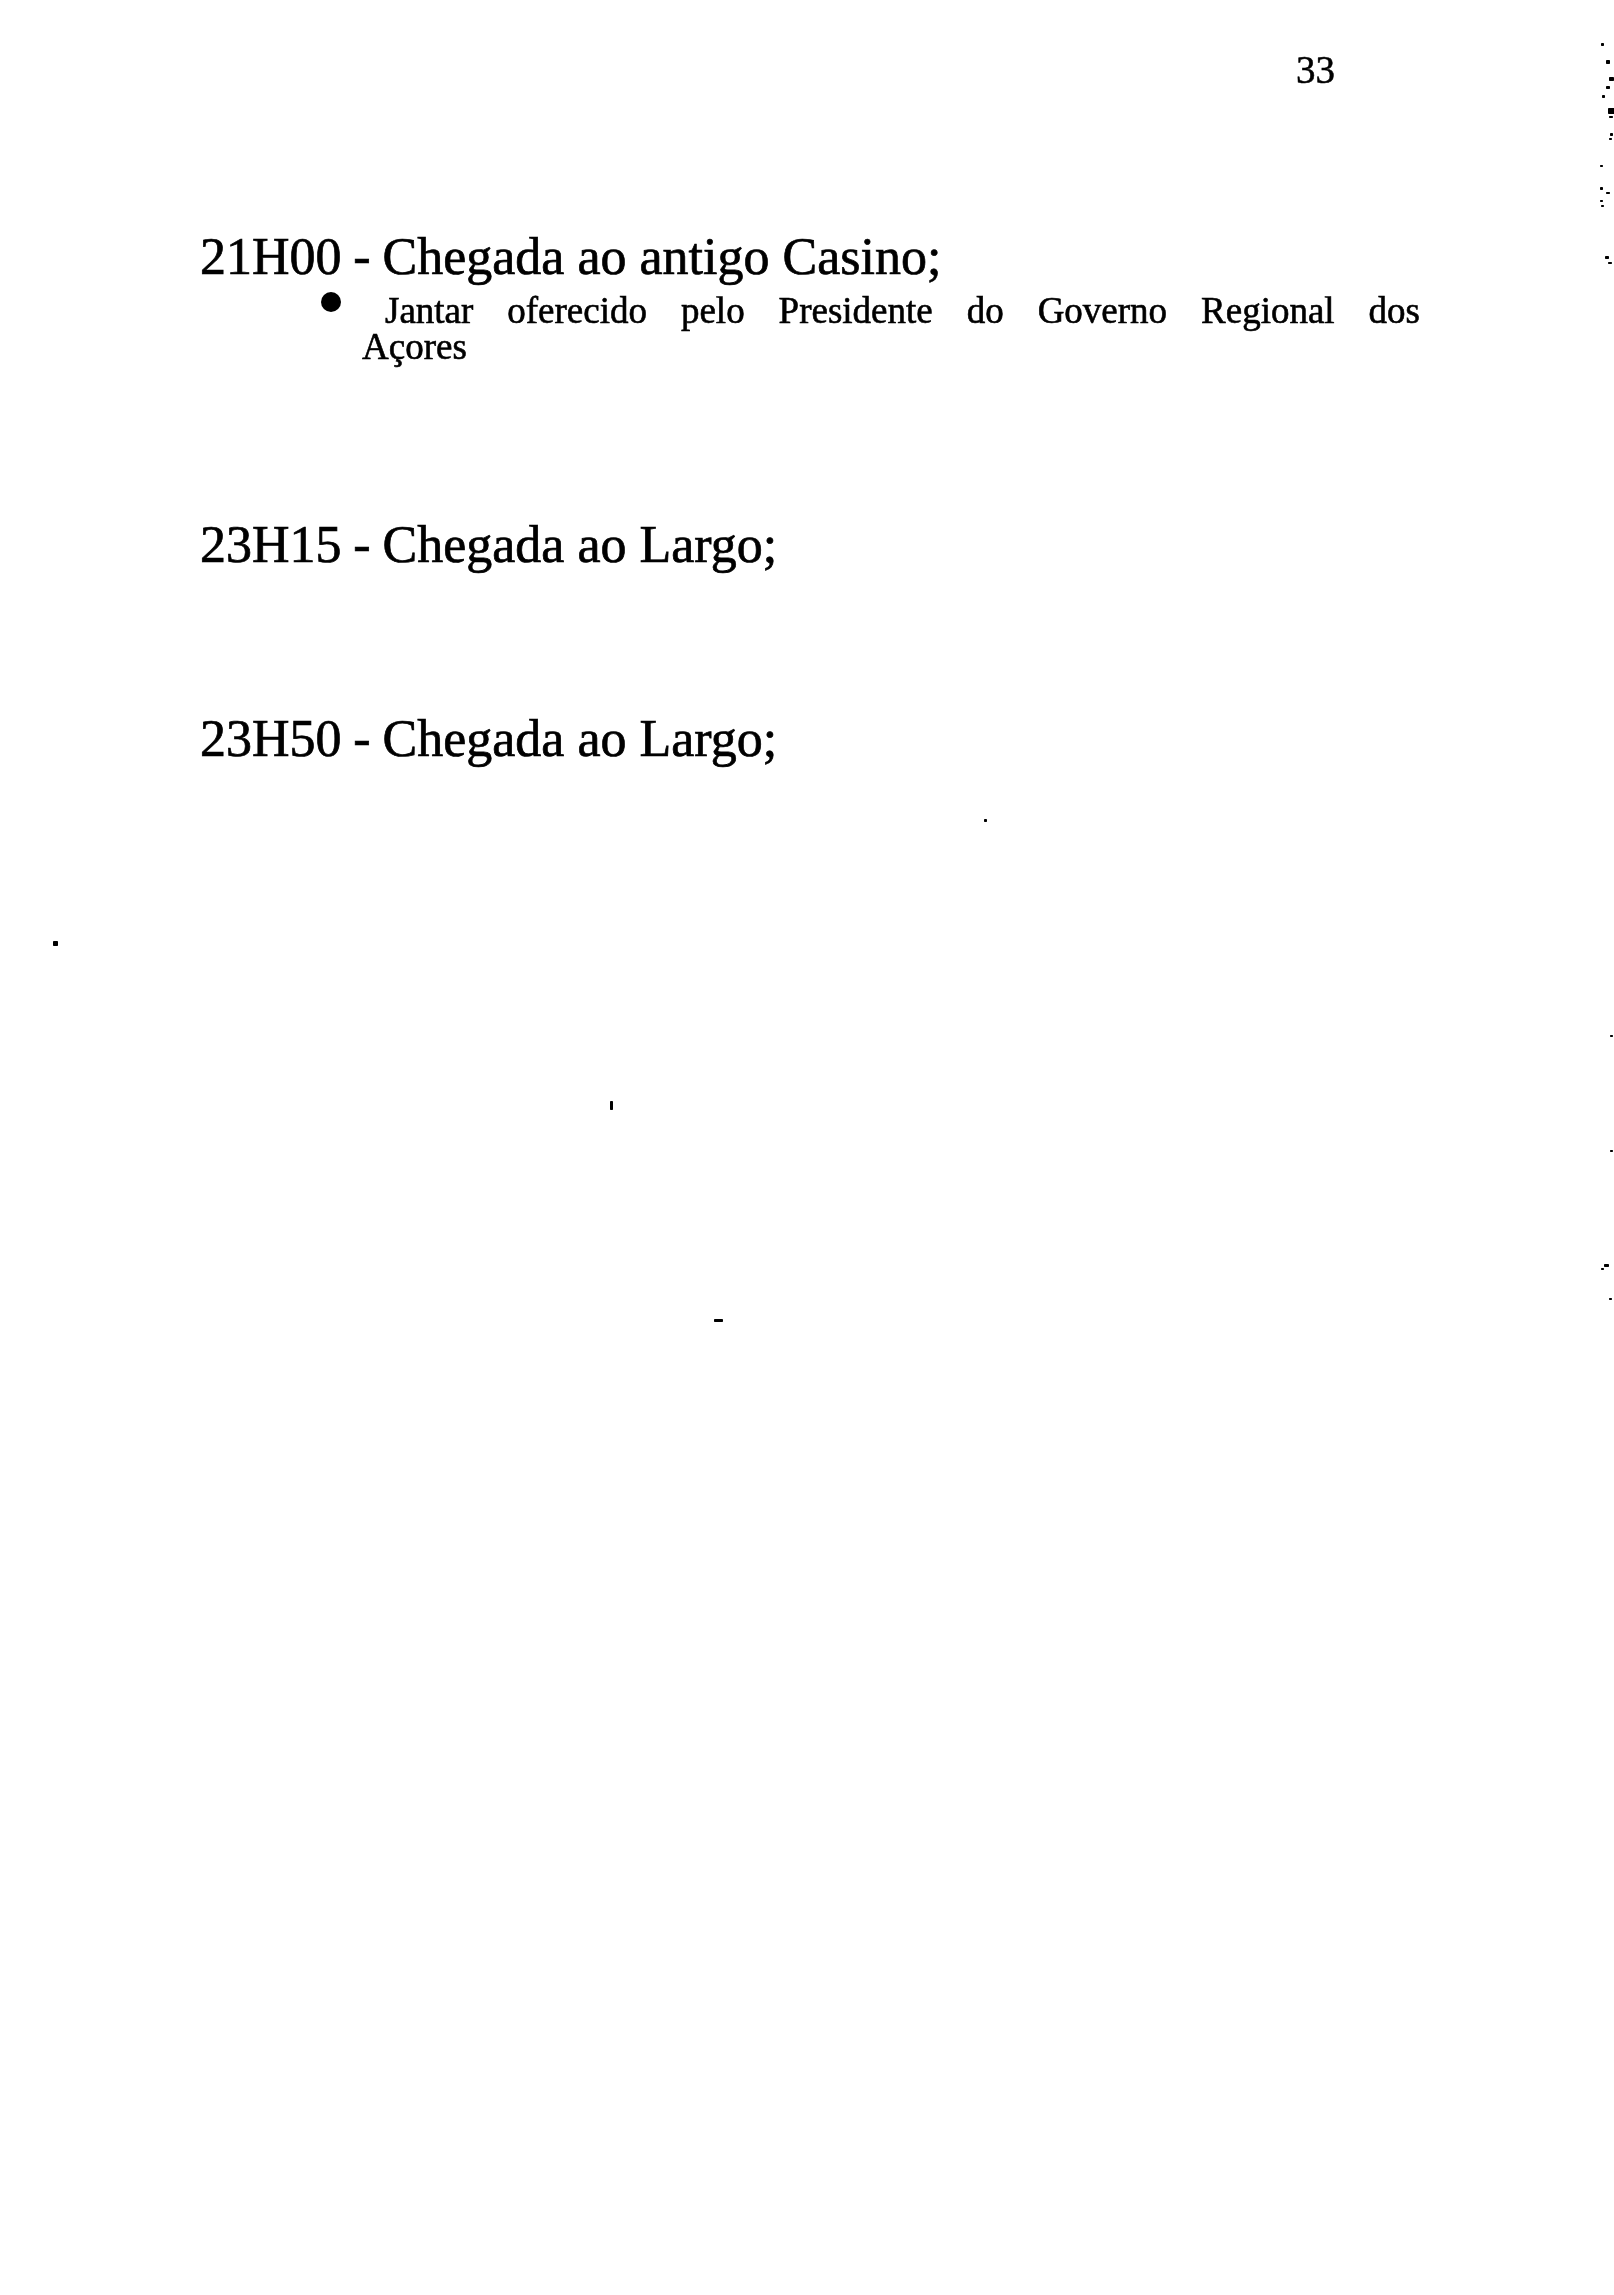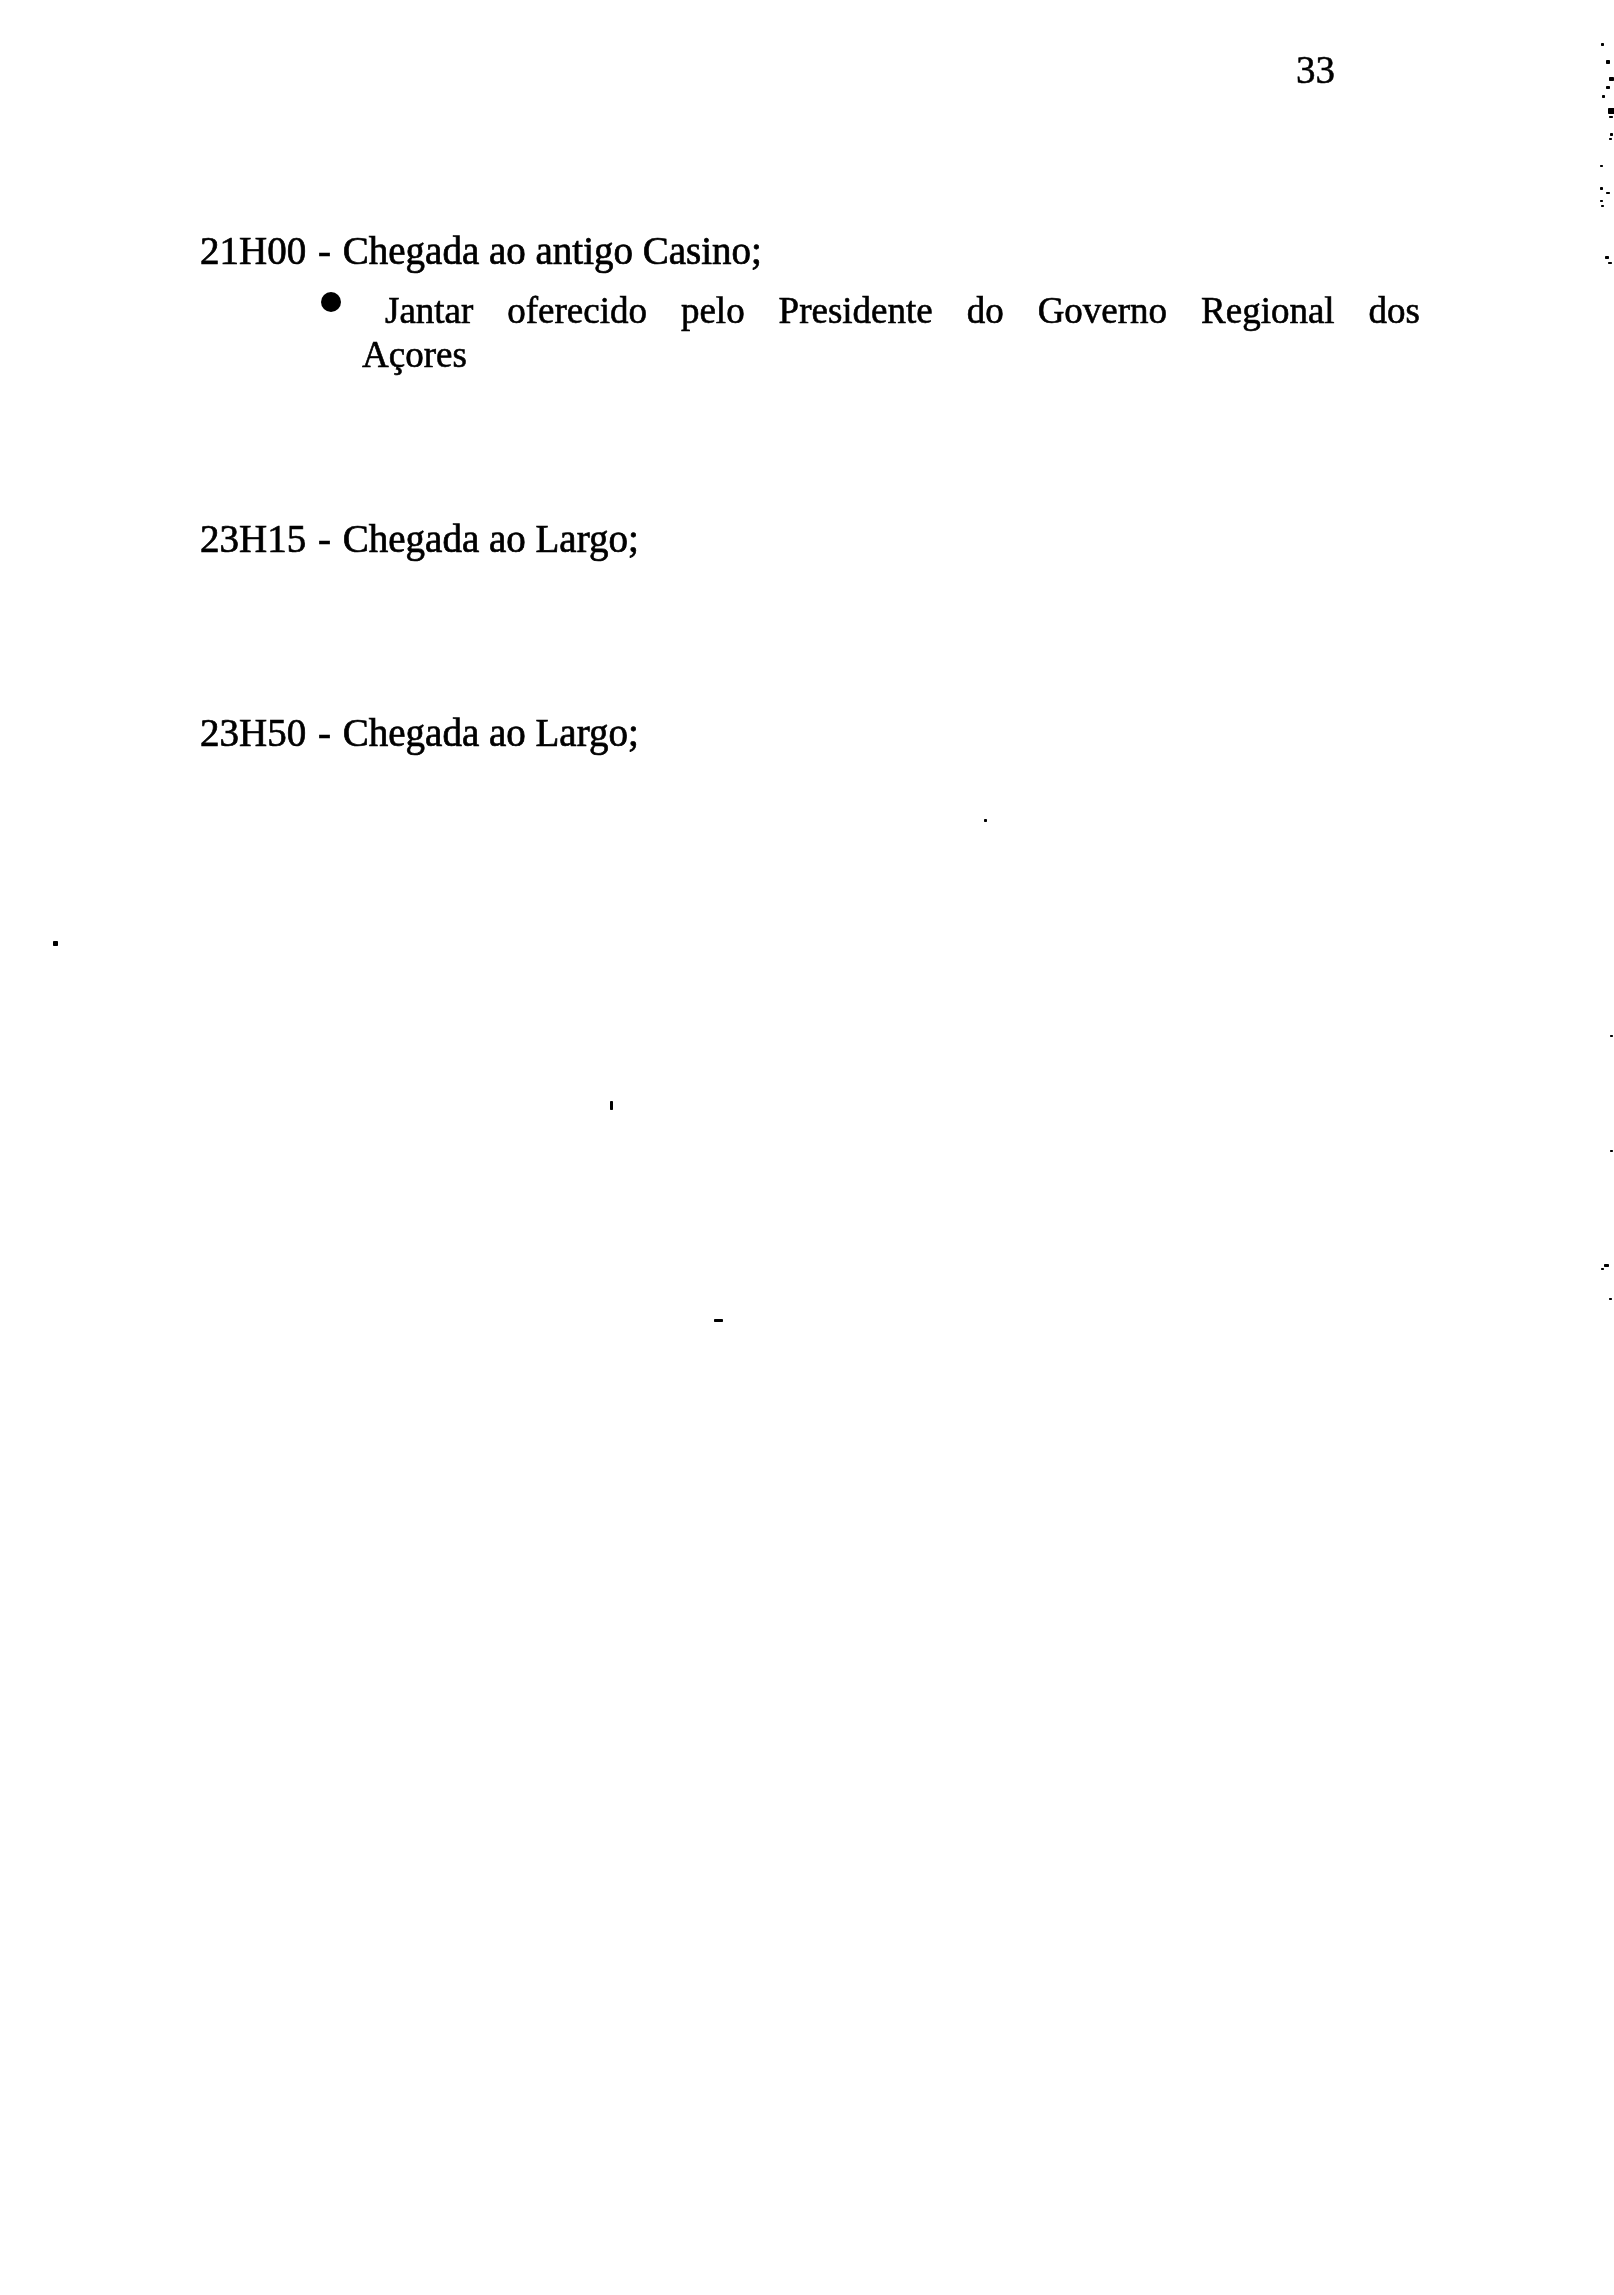--- a/index.html
+++ b/index.html
@@ -16,21 +16,21 @@
     font-family: "Liberation Serif", serif;
     color: #000000;
   }
   .txt {
     position: absolute;
     line-height: 1;
     white-space: nowrap;
     color: #000000;
   }
   .body-line {
-    font-size: 39px;
+    font-size: 52px;
     -webkit-text-stroke: 0.7px #000000;
     left: 200px;
   }
   .entry-sep {
     margin: 0 11.8px;
   }
   .page-number {
     font-size: 39px;
     -webkit-text-stroke: 0.5px #000000;
     left: 1296px;
@@ -45,21 +45,21 @@
     top: 292px;
     width: 1035px;
     white-space: normal;
     text-align: justify;
     text-align-last: justify;
     overflow: hidden;
     height: 49px;
   }
   .sub-line-2 {
     left: 362px;
-    top: 336px;
+    top: 328px;
   }
   .bullet-dot {
     position: absolute;
     left: 321px;
     top: 292px;
     width: 20.3px;
     height: 20.3px;
     border-radius: 50%;
     background: #000000;
   }

